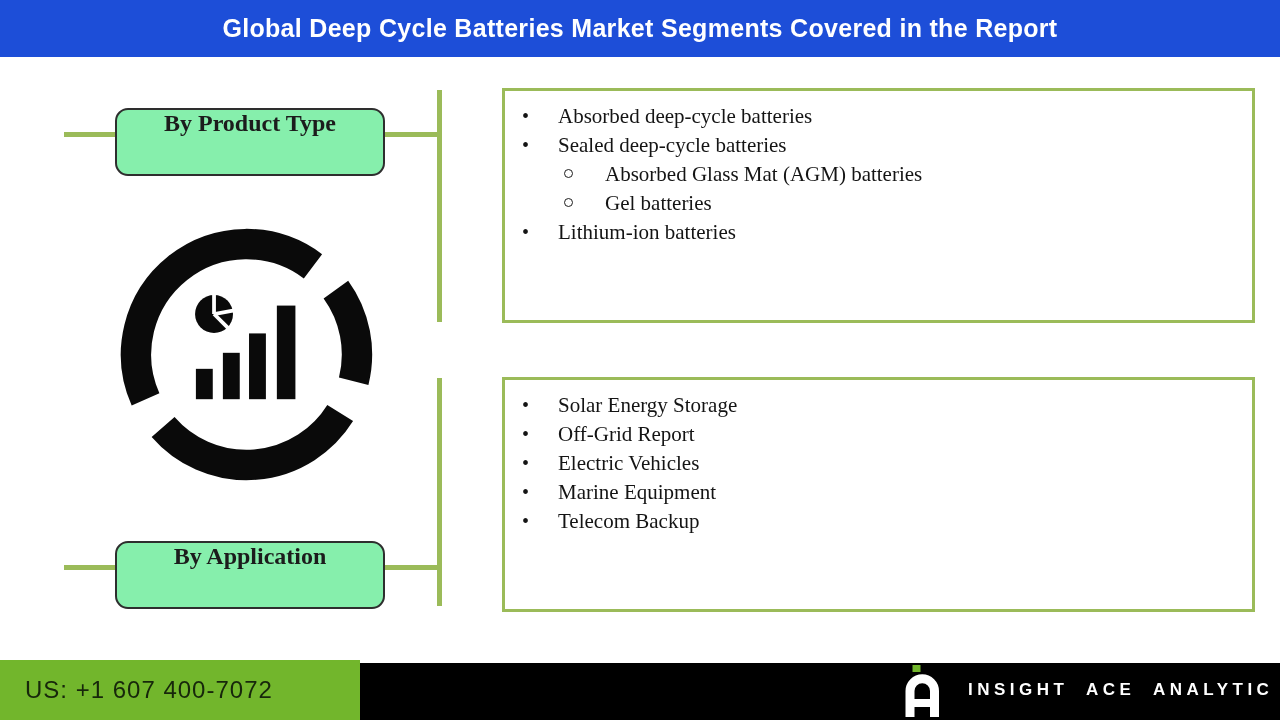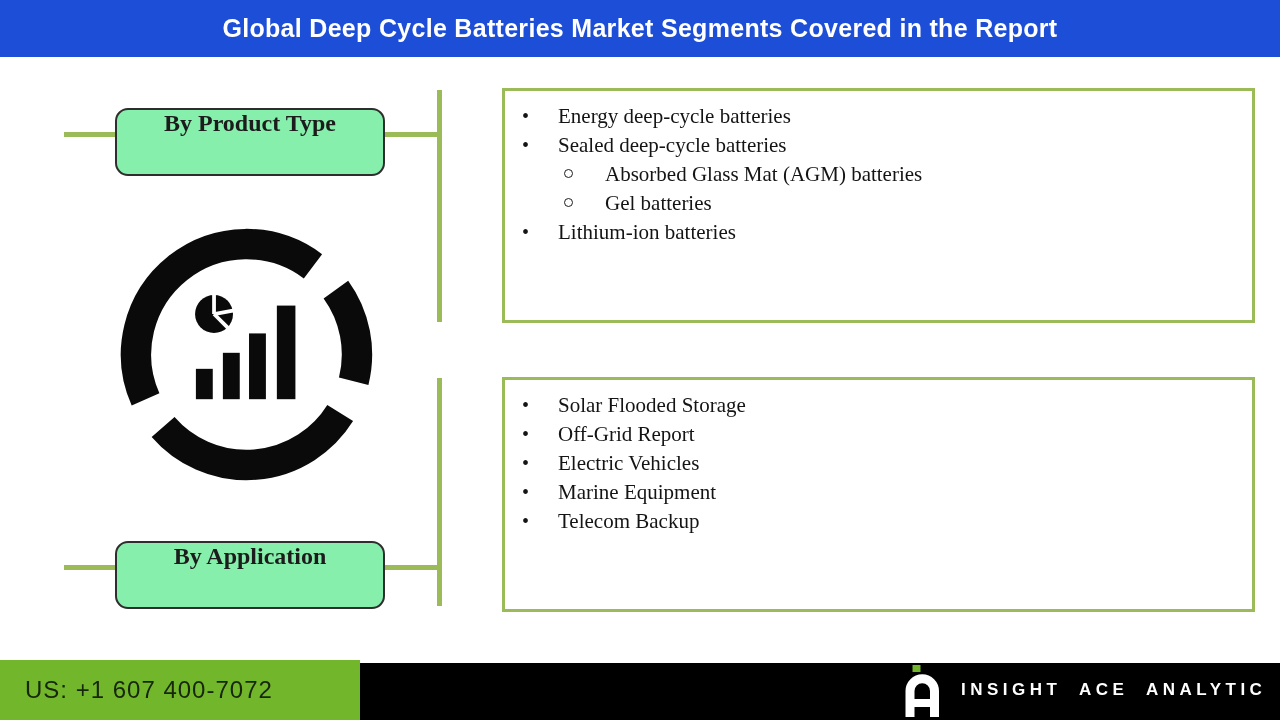--- a/index.html
+++ b/index.html
@@ -44,21 +44,21 @@
 
   
   .center-icon{position:absolute;left:120px;top:228px;width:253px;height:253px;}
 
   
   .footer-black{position:absolute;left:0;top:663px;width:1280px;height:57px;background:#000;}
   .phone-block{position:absolute;left:0;top:660px;width:360px;height:60px;background:#72b62c;
                display:flex;align-items:center;padding-left:25px;box-sizing:border-box;}
   .phone-block span{font-weight:normal;font-size:24px;color:#17270b;letter-spacing:1px;
                     font-family:"Liberation Sans",sans-serif;}
-  .brand{position:absolute;left:903px;top:660px;height:60px;display:flex;align-items:center;gap:20px;}
+  .brand{position:absolute;left:903px;top:660px;height:60px;display:flex;align-items:center;gap:27px;}
   .brand .logo{width:38px;height:52px;margin-top:2px;}
   .brand .brand-name{color:#fff;font-size:17px;font-weight:bold;letter-spacing:4.5px;
                      word-spacing:9px;font-family:"Liberation Sans",sans-serif;white-space:nowrap;}
 </style>
 </head>
 <body>
 
 <div class="stage">
 
   <header class="topbar">
@@ -96,31 +96,31 @@
       <g stroke="#ffffff" stroke-width="4.5">
         <line x1="111.5" y1="102" x2="111.5" y2="76"></line>
         <line x1="111.5" y1="102" x2="137" y2="97.5"></line>
         <line x1="111.5" y1="102" x2="129.5" y2="120"></line>
       </g>
     </g>
   </svg>
 
   <div class="listbox product">
     <ul>
-      <li class="lvl1">Energy deep-cycle batteries</li>
+      <li class="lvl1">Absorbed deep-cycle batteries</li>
       <li class="lvl1">Sealed deep-cycle batteries</li>
       <li class="lvl2">Absorbed Glass Mat (AGM) batteries</li>
       <li class="lvl2">Gel batteries</li>
       <li class="lvl1">Lithium-ion batteries</li>
     </ul>
   </div>
 
   <div class="listbox application">
     <ul>
-      <li class="lvl1">Solar Flooded Storage</li>
+      <li class="lvl1">Solar Energy Storage</li>
       <li class="lvl1">Off-Grid Report</li>
       <li class="lvl1">Electric Vehicles</li>
       <li class="lvl1">Marine Equipment</li>
       <li class="lvl1">Telecom Backup</li>
     </ul>
   </div>
 
   <div class="footer-black"></div>
   <div class="phone-block">
     <span>US: +1 607 400-7072</span>

